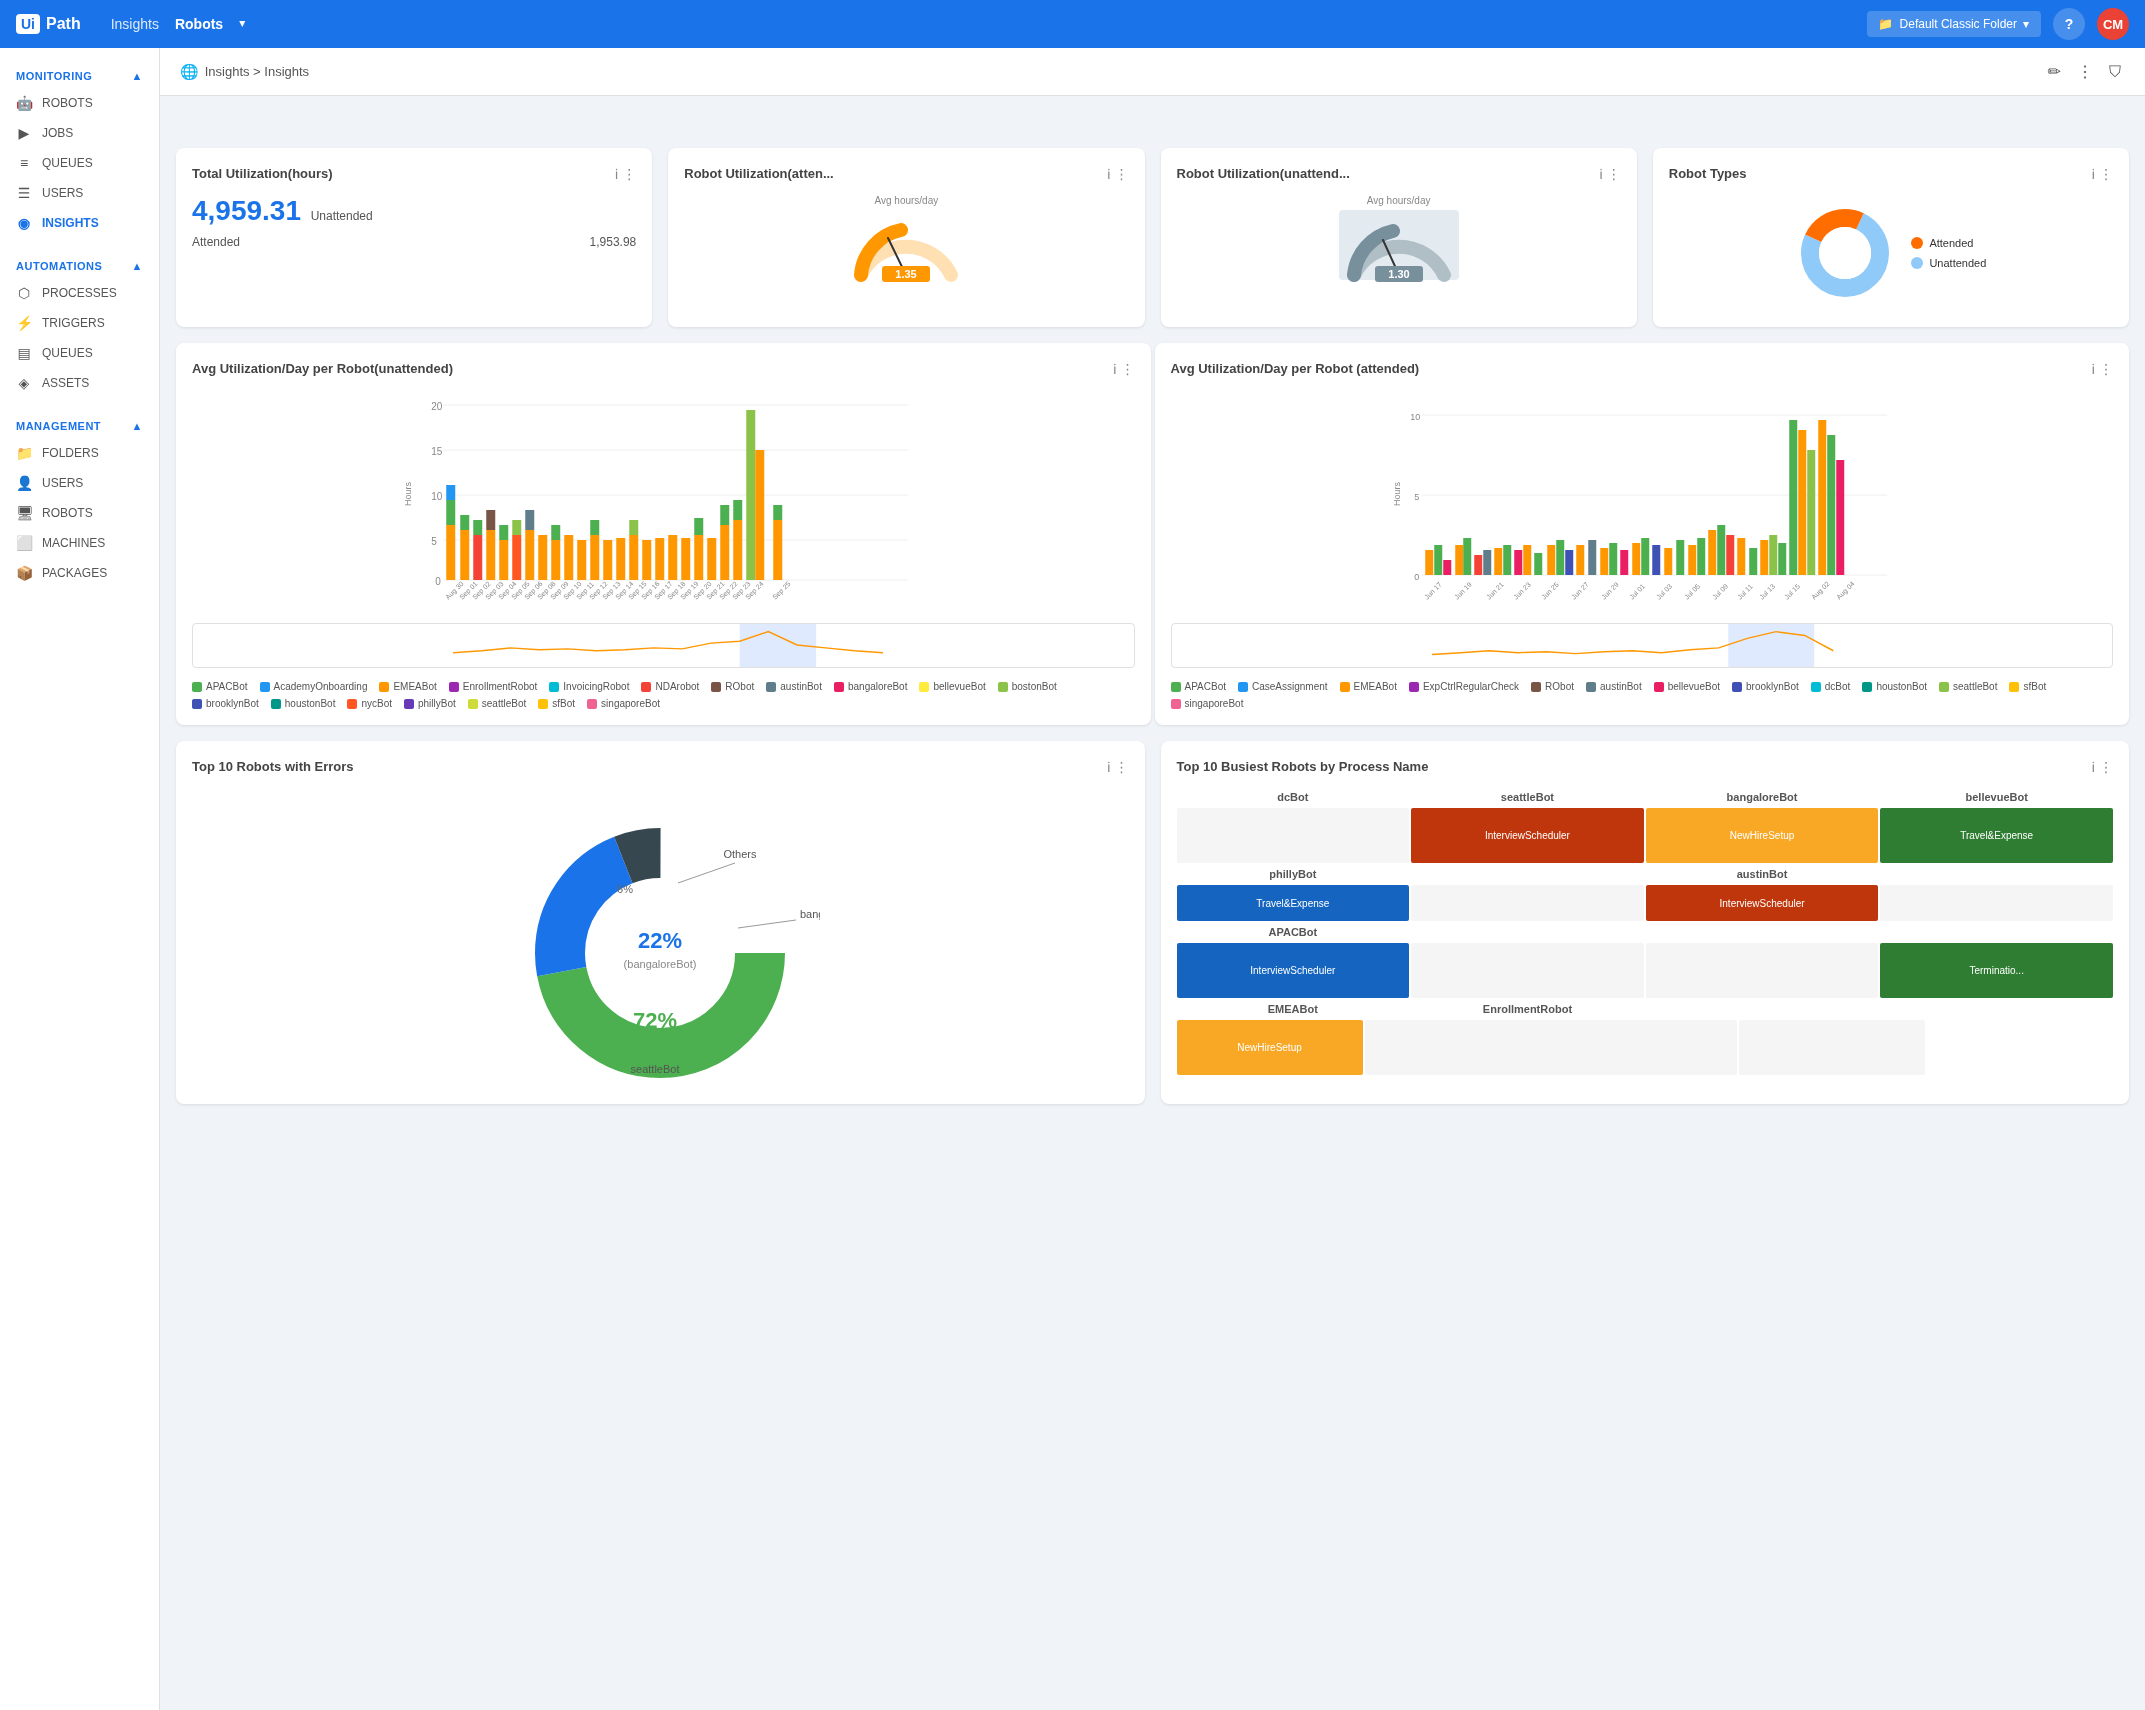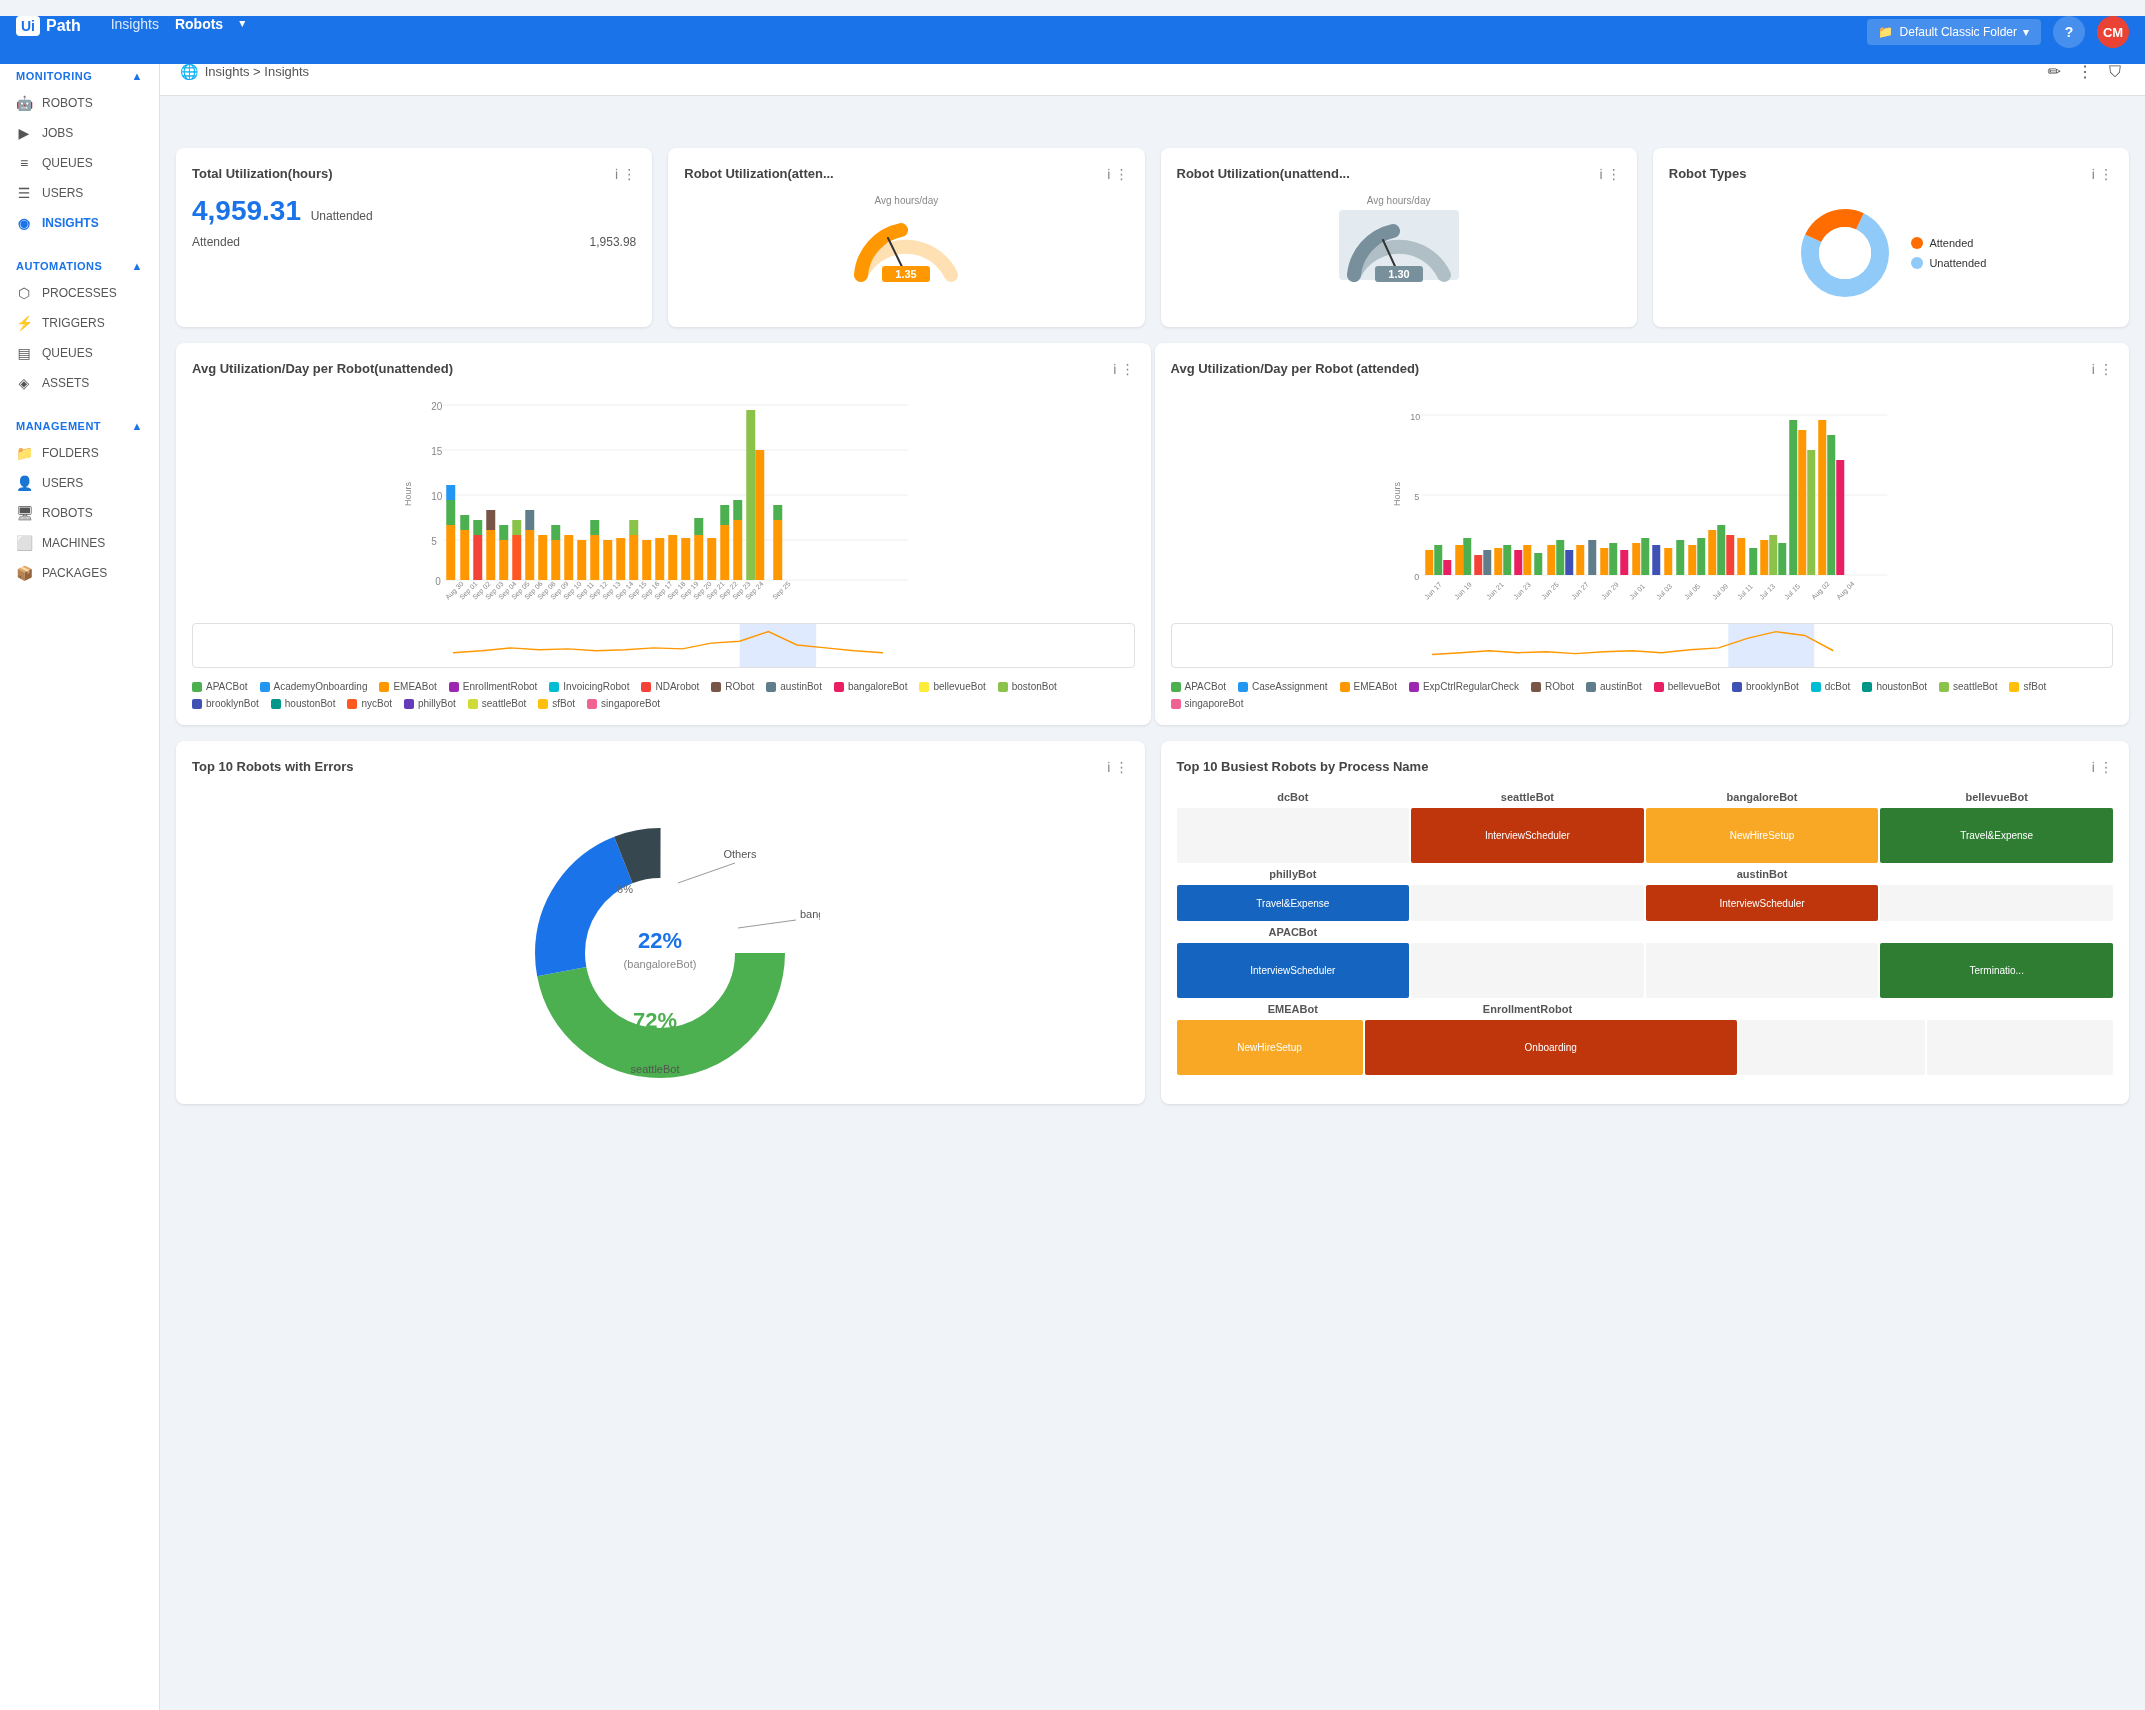--- a/index.html
+++ b/index.html
@@ -3,25 +3,25 @@
   <meta charset="utf-8">
   <style>
     * { box-sizing: border-box; margin: 0; padding: 0; }
     body { font-family: 'Segoe UI', Arial, sans-serif; background: #f0f4f8; font-size: 13px; color: #333; }
 
     
     .top-nav {
       background: #1a73e8;
       height: 48px;
       display: flex;
-      align-items: flex-start;
+      align-items: center;
       padding: 0 16px;
       gap: 20px;
       position: fixed;
-      top: 16px; left: 0; right: 0;
+      top: 0; left: 0; right: 0;
       z-index: 100;
     }
     .logo { display: flex; align-items: center; gap: 6px; }
     .logo-box { background: white; border-radius: 4px; padding: 2px 5px; font-weight: 900; font-size: 14px; color: #1a73e8; }
     .logo-path { color: white; font-size: 16px; font-weight: 700; }
     .nav-links { display: flex; gap: 16px; margin-left: 10px; }
     .nav-link { color: rgba(255,255,255,0.85); font-size: 14px; cursor: pointer; text-decoration: none; }
     .nav-link.active { color: white; font-weight: 600; }
     .nav-right { margin-left: auto; display: flex; align-items: center; gap: 12px; }
     .folder-btn { background: rgba(255,255,255,0.2); border: none; color: white; padding: 6px 12px; border-radius: 4px; cursor: pointer; display: flex; align-items: center; gap: 6px; font-size: 12px; }
@@ -780,21 +780,20 @@
           </div>
 
           <div style="display:grid;grid-template-columns:1fr 1fr 1fr 1fr;gap:2px;margin-bottom:2px;">
             <div style="font-size:11px;font-weight:600;color:#555;padding:3px;text-align:center;">EMEABot</div>
             <div style="font-size:11px;font-weight:600;color:#555;padding:3px;text-align:center;">EnrollmentRobot</div>
             <div></div>
             <div></div>
           </div>
           <div style="display:grid;grid-template-columns:1fr 2fr 1fr 1fr;gap:2px;height:55px;">
             <div style="background:#f9a825;display:flex;align-items:center;justify-content:center;color:white;font-size:10px;border-radius:2px;">NewHireSetup</div>
-            <div style="background:#bf360c;display:flex;align-items:center;justify-content:center;color:white;font-size:10px;border-radius:2px;">Onboarding</div>
             <div style="background:#f5f5f5;border-radius:2px;"></div>
             <div style="background:#f5f5f5;border-radius:2px;"></div>
           </div>
         </div>
       </div>
     </div>
   </div>
 </main>
 
 </body></html>

